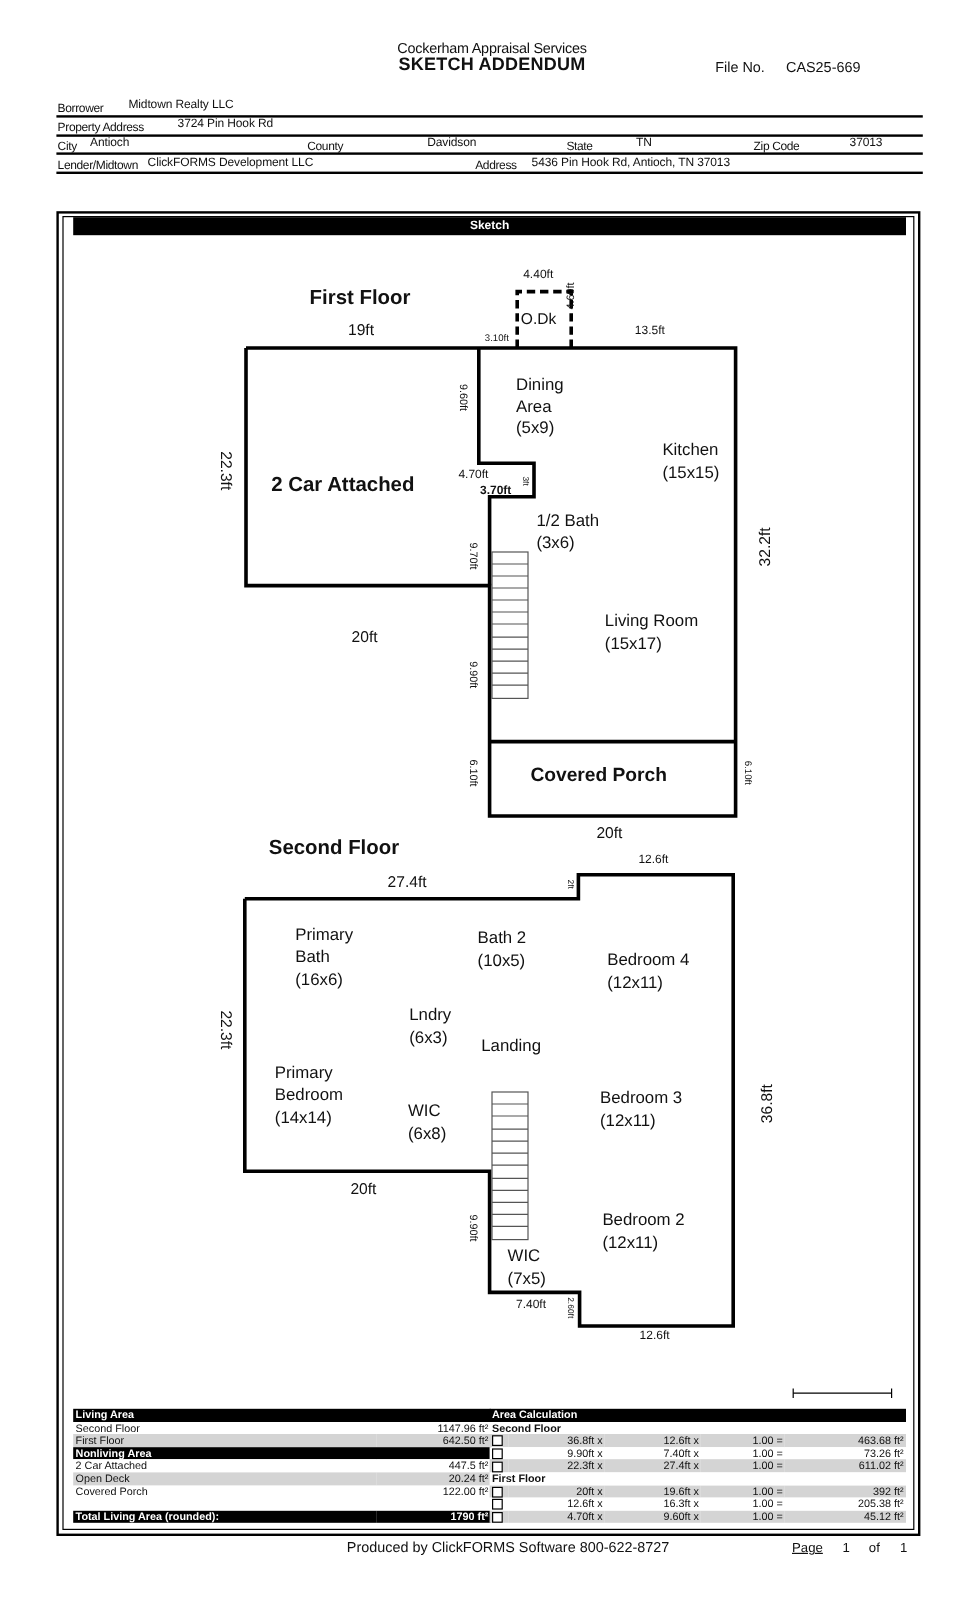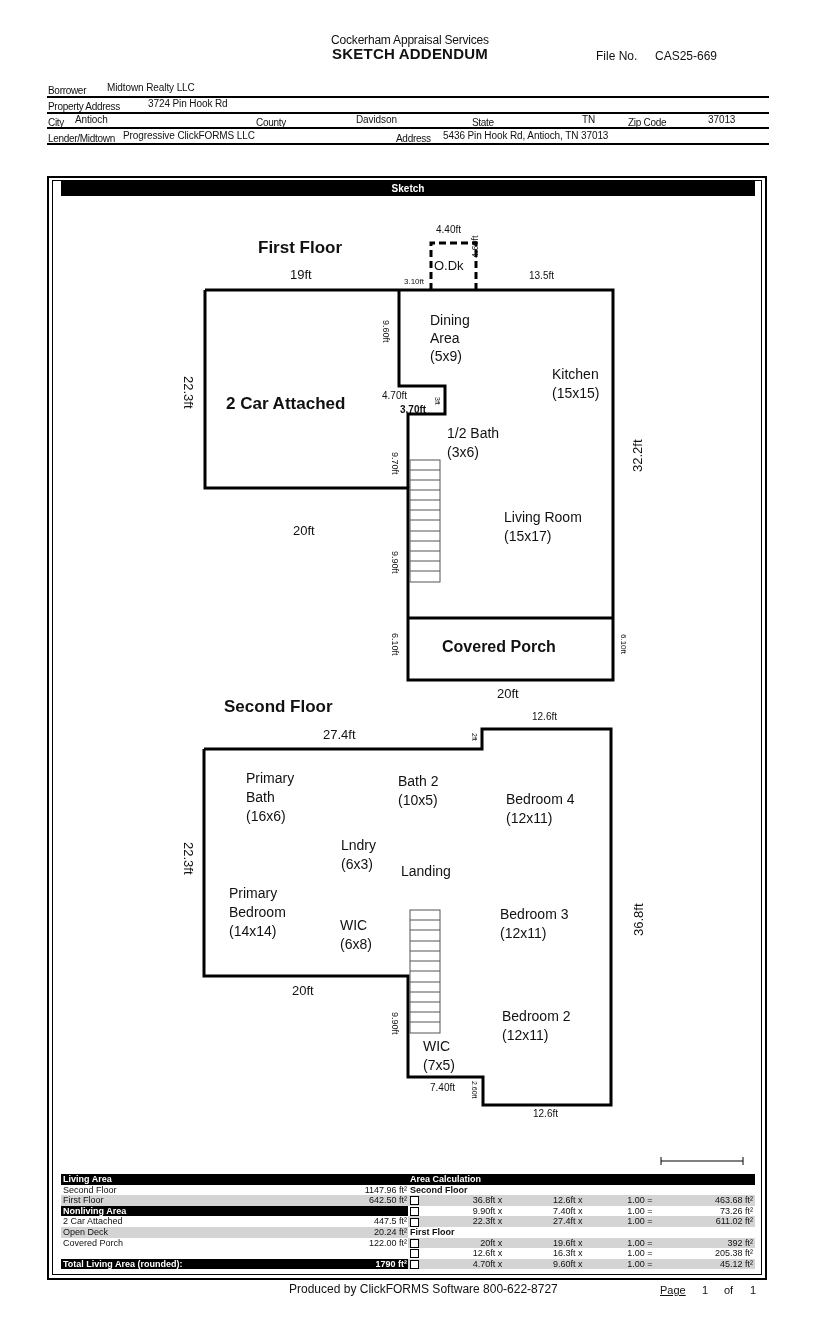--- a/index.html
+++ b/index.html
@@ -46,27 +46,27 @@
 
 <div class="flabel" style="left:48px;top:101px;">Property Address</div>
 <div class="fval" style="left:148px;top:98px;">3724 Pin Hook Rd</div>
 <div class="hline" style="top:112px;"></div>
 
 <div class="flabel" style="left:48px;top:117px;">City</div>
 <div class="fval" style="left:75px;top:114px;">Antioch</div>
 <div class="flabel" style="left:256px;top:117px;">County</div>
 <div class="fval" style="left:356px;top:114px;">Davidson</div>
 <div class="flabel" style="left:472px;top:117px;">State</div>
-<div class="fval" style="left:582px;top:114px;">TN</div>
+<div class="fval" style="left:530px;top:114px;">TN</div>
 <div class="flabel" style="left:628px;top:117px;">Zip Code</div>
 <div class="fval" style="left:708px;top:114px;">37013</div>
 <div class="hline" style="top:127px;"></div>
 
 <div class="flabel" style="left:48px;top:133px;">Lender/Midtown</div>
-<div class="fval" style="left:123px;top:130px;">Progressive ClickFORMS LLC</div>
+<div class="fval" style="left:123px;top:130px;">ClickFORMS Development LLC</div>
 <div class="flabel" style="left:396px;top:133px;">Address</div>
 <div class="fval" style="left:443px;top:130px;">5436 Pin Hook Rd, Antioch, TN 37013</div>
 <div class="hline" style="top:143px;"></div>
 
 <div class="abs frame-outer"></div>
 <div class="abs frame-inner"></div>
 <div class="abs sketch-bar">Sketch</div>
 
 <svg class="plan" width="816" height="1344" font-family="DejaVu Sans, sans-serif">
 

